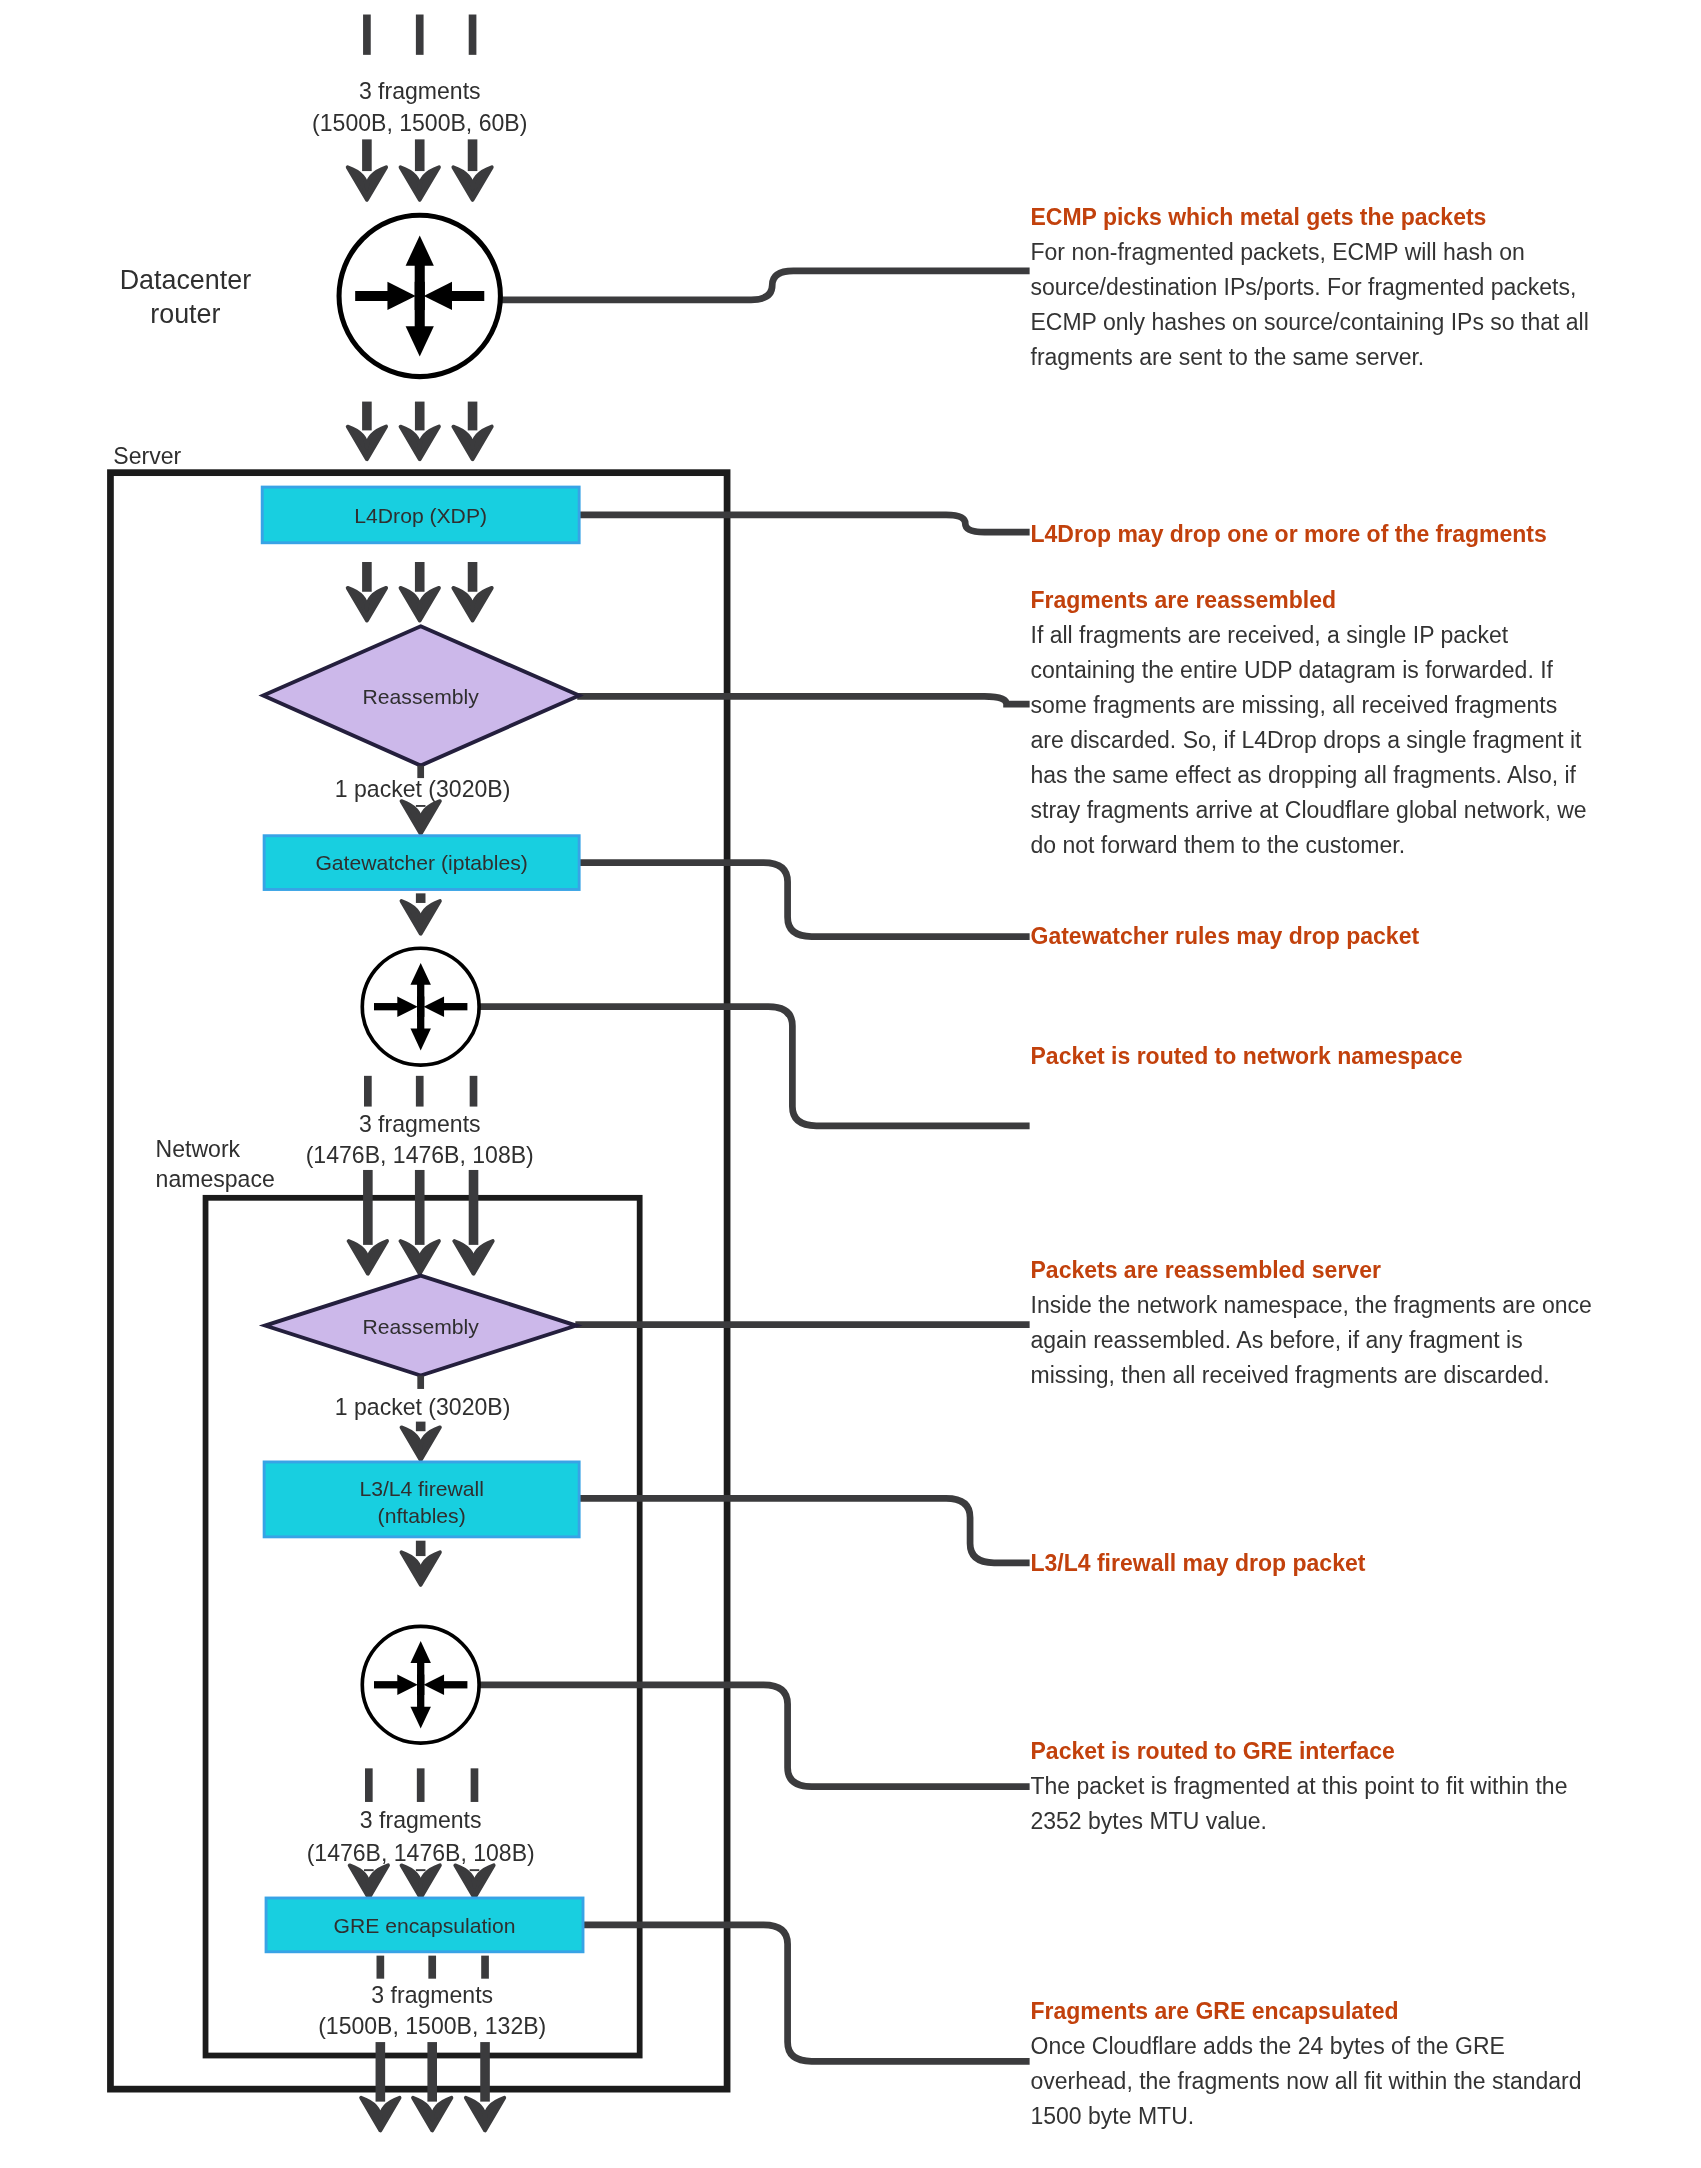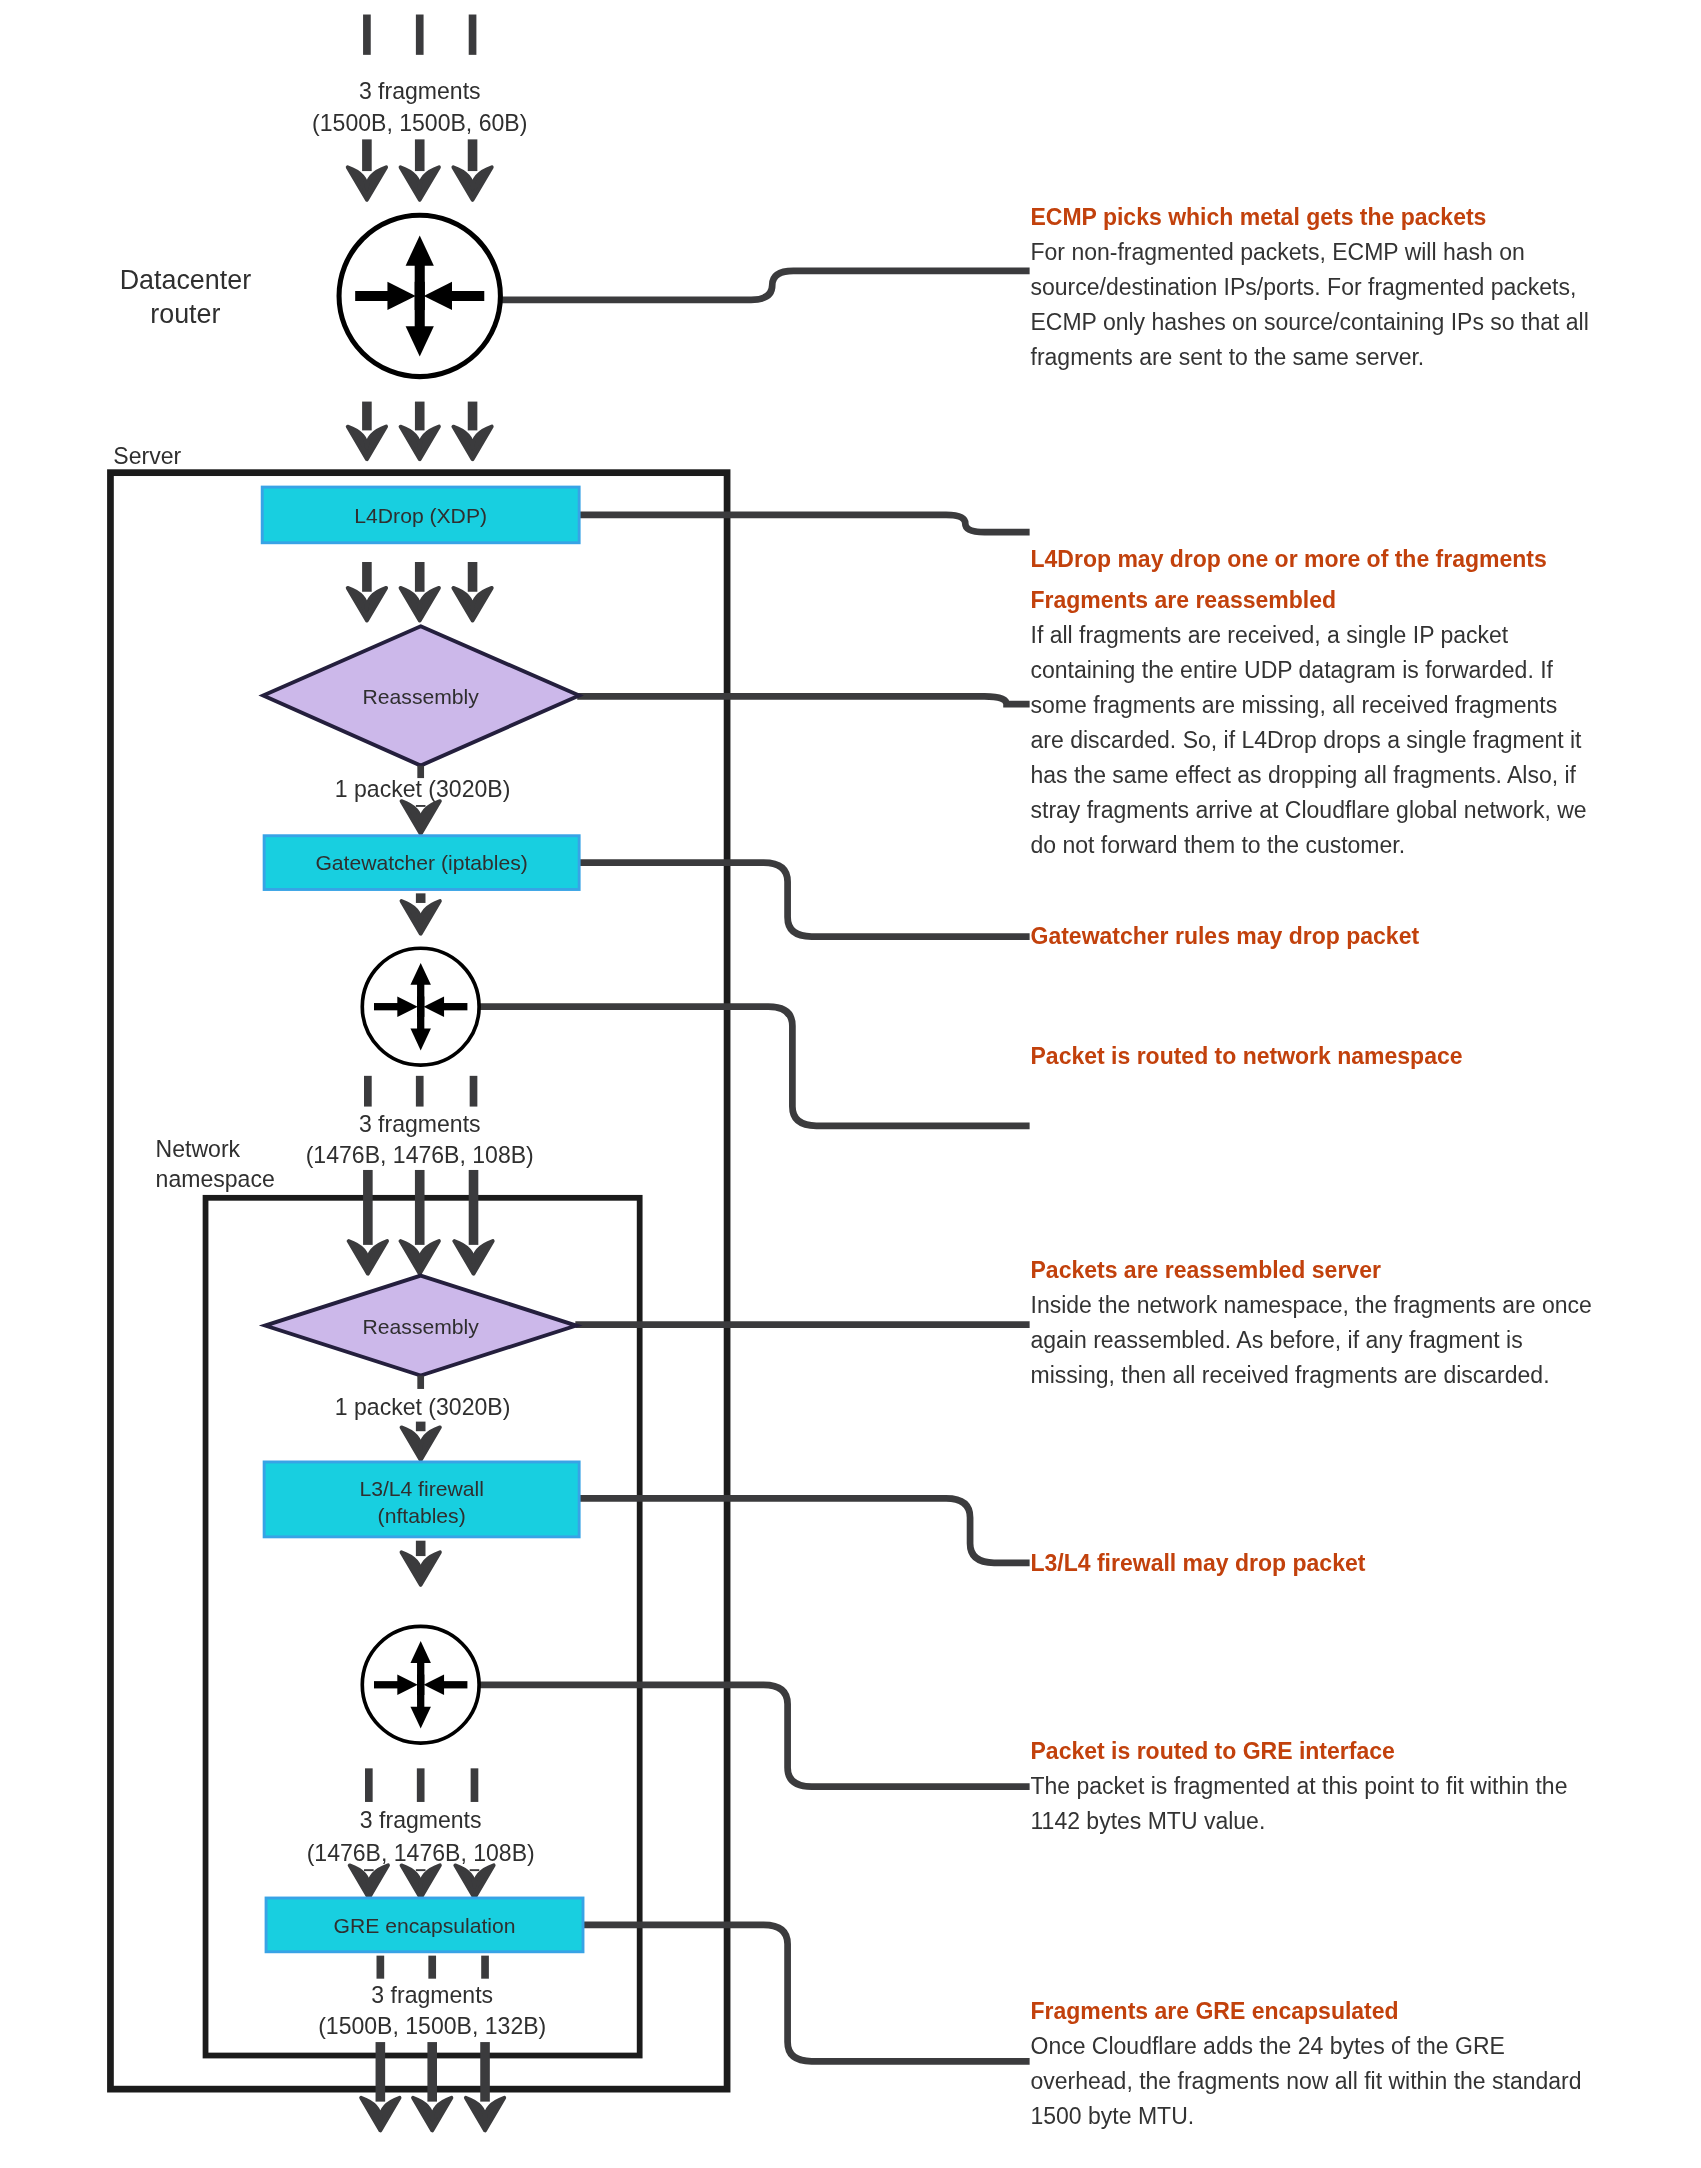--- a/index.html
+++ b/index.html
@@ -200,21 +200,21 @@
   </g>
 </svg>
 
 <div class="note" style="top:200px">
   <h3>ECMP picks which metal gets the packets</h3>
   <p>For non-fragmented packets, ECMP will hash on
 source/destination IPs/ports. For fragmented packets,
 ECMP only hashes on source/containing IPs so that all
 fragments are sent to the same server.</p>
 </div>
-<div class="note" style="top:542px">
+<div class="note" style="top:517px">
   <h3>L4Drop may drop one or more of the fragments</h3>
 </div>
 <div class="note" style="top:583px">
   <h3>Fragments are reassembled</h3>
   <p>If all fragments are received, a single IP packet
 containing the entire UDP datagram is forwarded. If
 some fragments are missing, all received fragments
 are discarded. So, if L4Drop drops a single fragment it
 has the same effect as dropping all fragments. Also, if
 stray fragments arrive at Cloudflare global network, we
@@ -231,21 +231,21 @@
   <p>Inside the network namespace, the fragments are once
 again reassembled. As before, if any fragment is
 missing, then all received fragments are discarded.</p>
 </div>
 <div class="note" style="top:1546px">
   <h3>L3/L4 firewall may drop packet</h3>
 </div>
 <div class="note" style="top:1734px">
   <h3>Packet is routed to GRE interface</h3>
   <p>The packet is fragmented at this point to fit within the
-1142 bytes MTU value.</p>
+2352 bytes MTU value.</p>
 </div>
 <div class="note" style="top:1994px">
   <h3>Fragments are GRE encapsulated</h3>
   <p>Once Cloudflare adds the 24 bytes of the GRE
 overhead, the fragments now all fit within the standard
 1500 byte MTU.</p>
 </div>
 
 </div>
 

